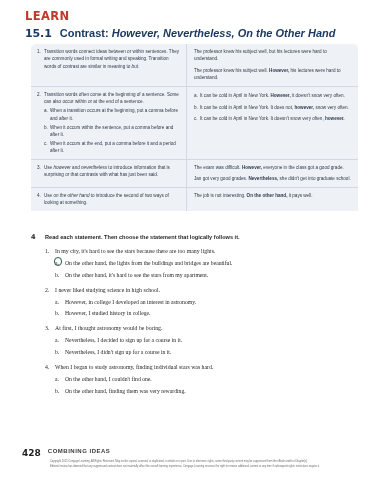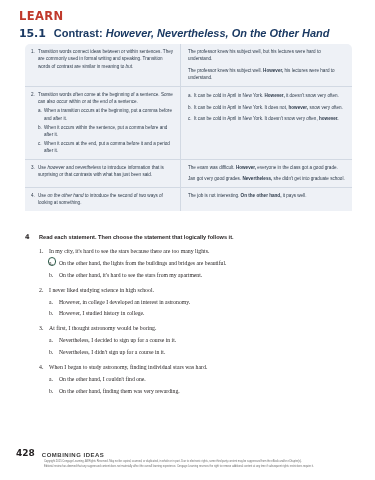--- a/index.html
+++ b/index.html
@@ -12,20 +12,21 @@
     height: 480px;
     overflow: hidden;
     font-family: "Liberation Sans", sans-serif;
     color: #231f20;
     position: relative;
   }
   .page {
     position: absolute;
     inset: 0;
     padding: 0;
+    margin-left: 6px;
   }
 
   
   .learn-head {
     position: absolute;
     left: 19px;
     top: 9px;
     font-size: 11.5px;
     font-weight: bold;
     letter-spacing: 0.4px;
@@ -169,21 +170,21 @@
 
   
   .footer {
     position: absolute;
     left: 16px;
     top: 448px;
     width: 344px;
   }
   .f-top {
     display: flex;
-    align-items: flex-end;
+    align-items: flex-start;
   }
   .pg {
     font-size: 9px;
     font-weight: bold;
     font-family: "DejaVu Sans", sans-serif;
     color: #231f20;
   }
   .f-label {
     margin-left: 7px;
     font-size: 6px;

